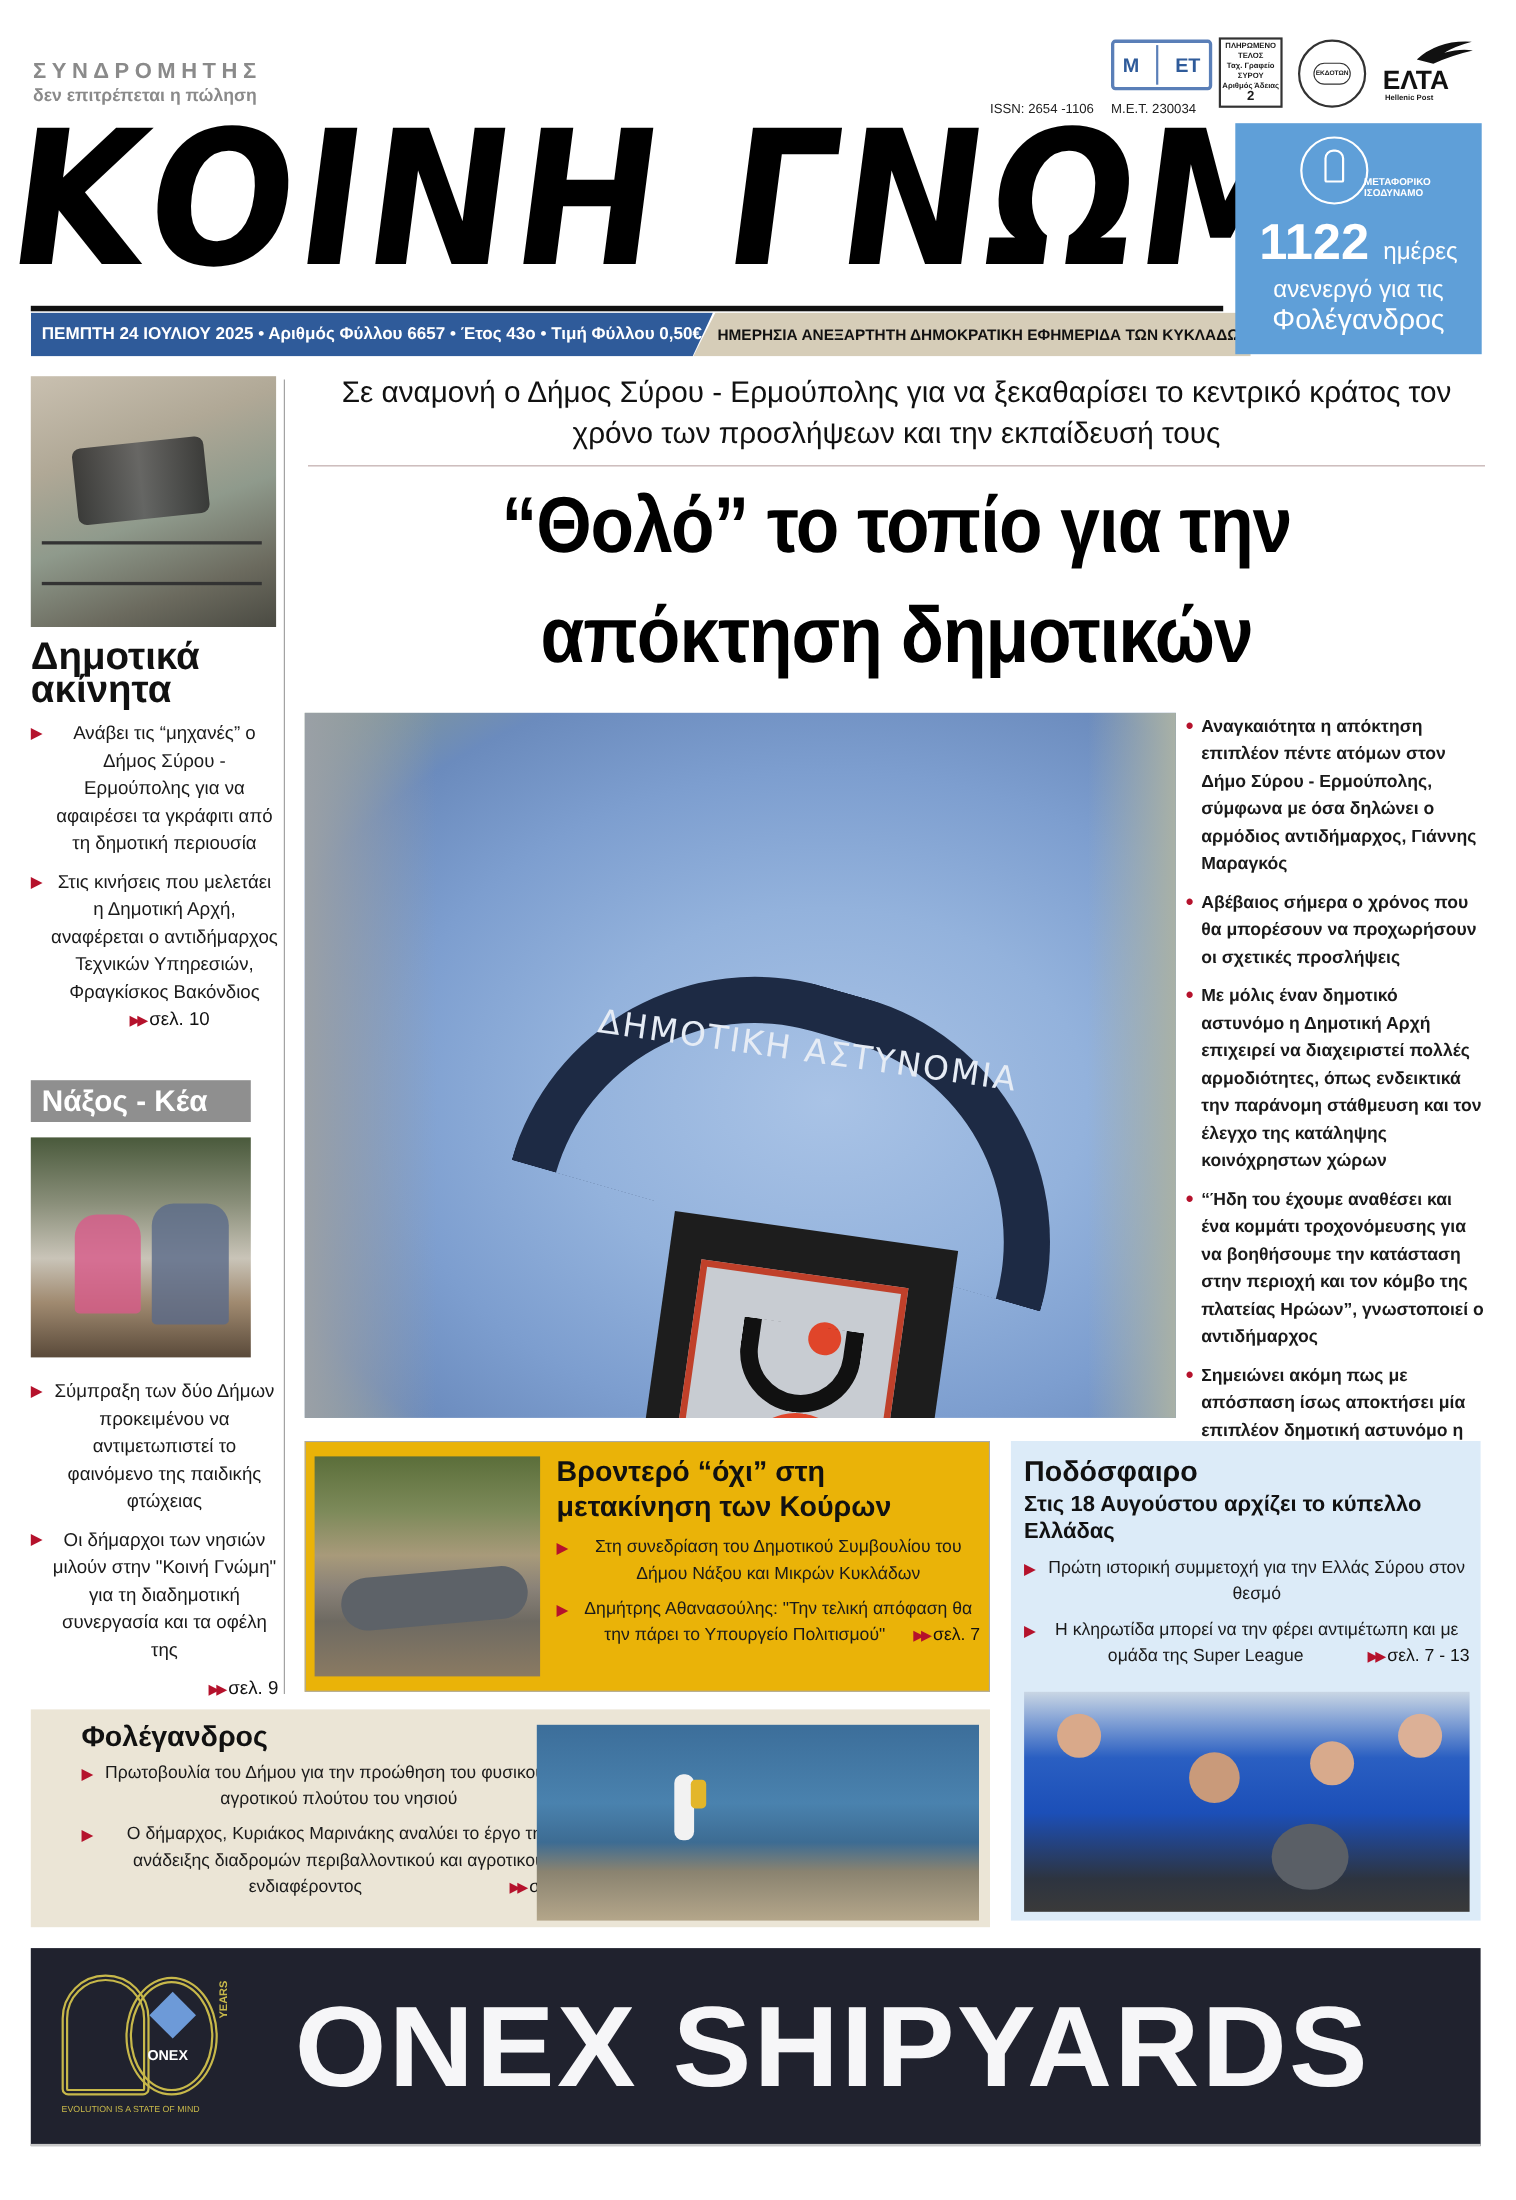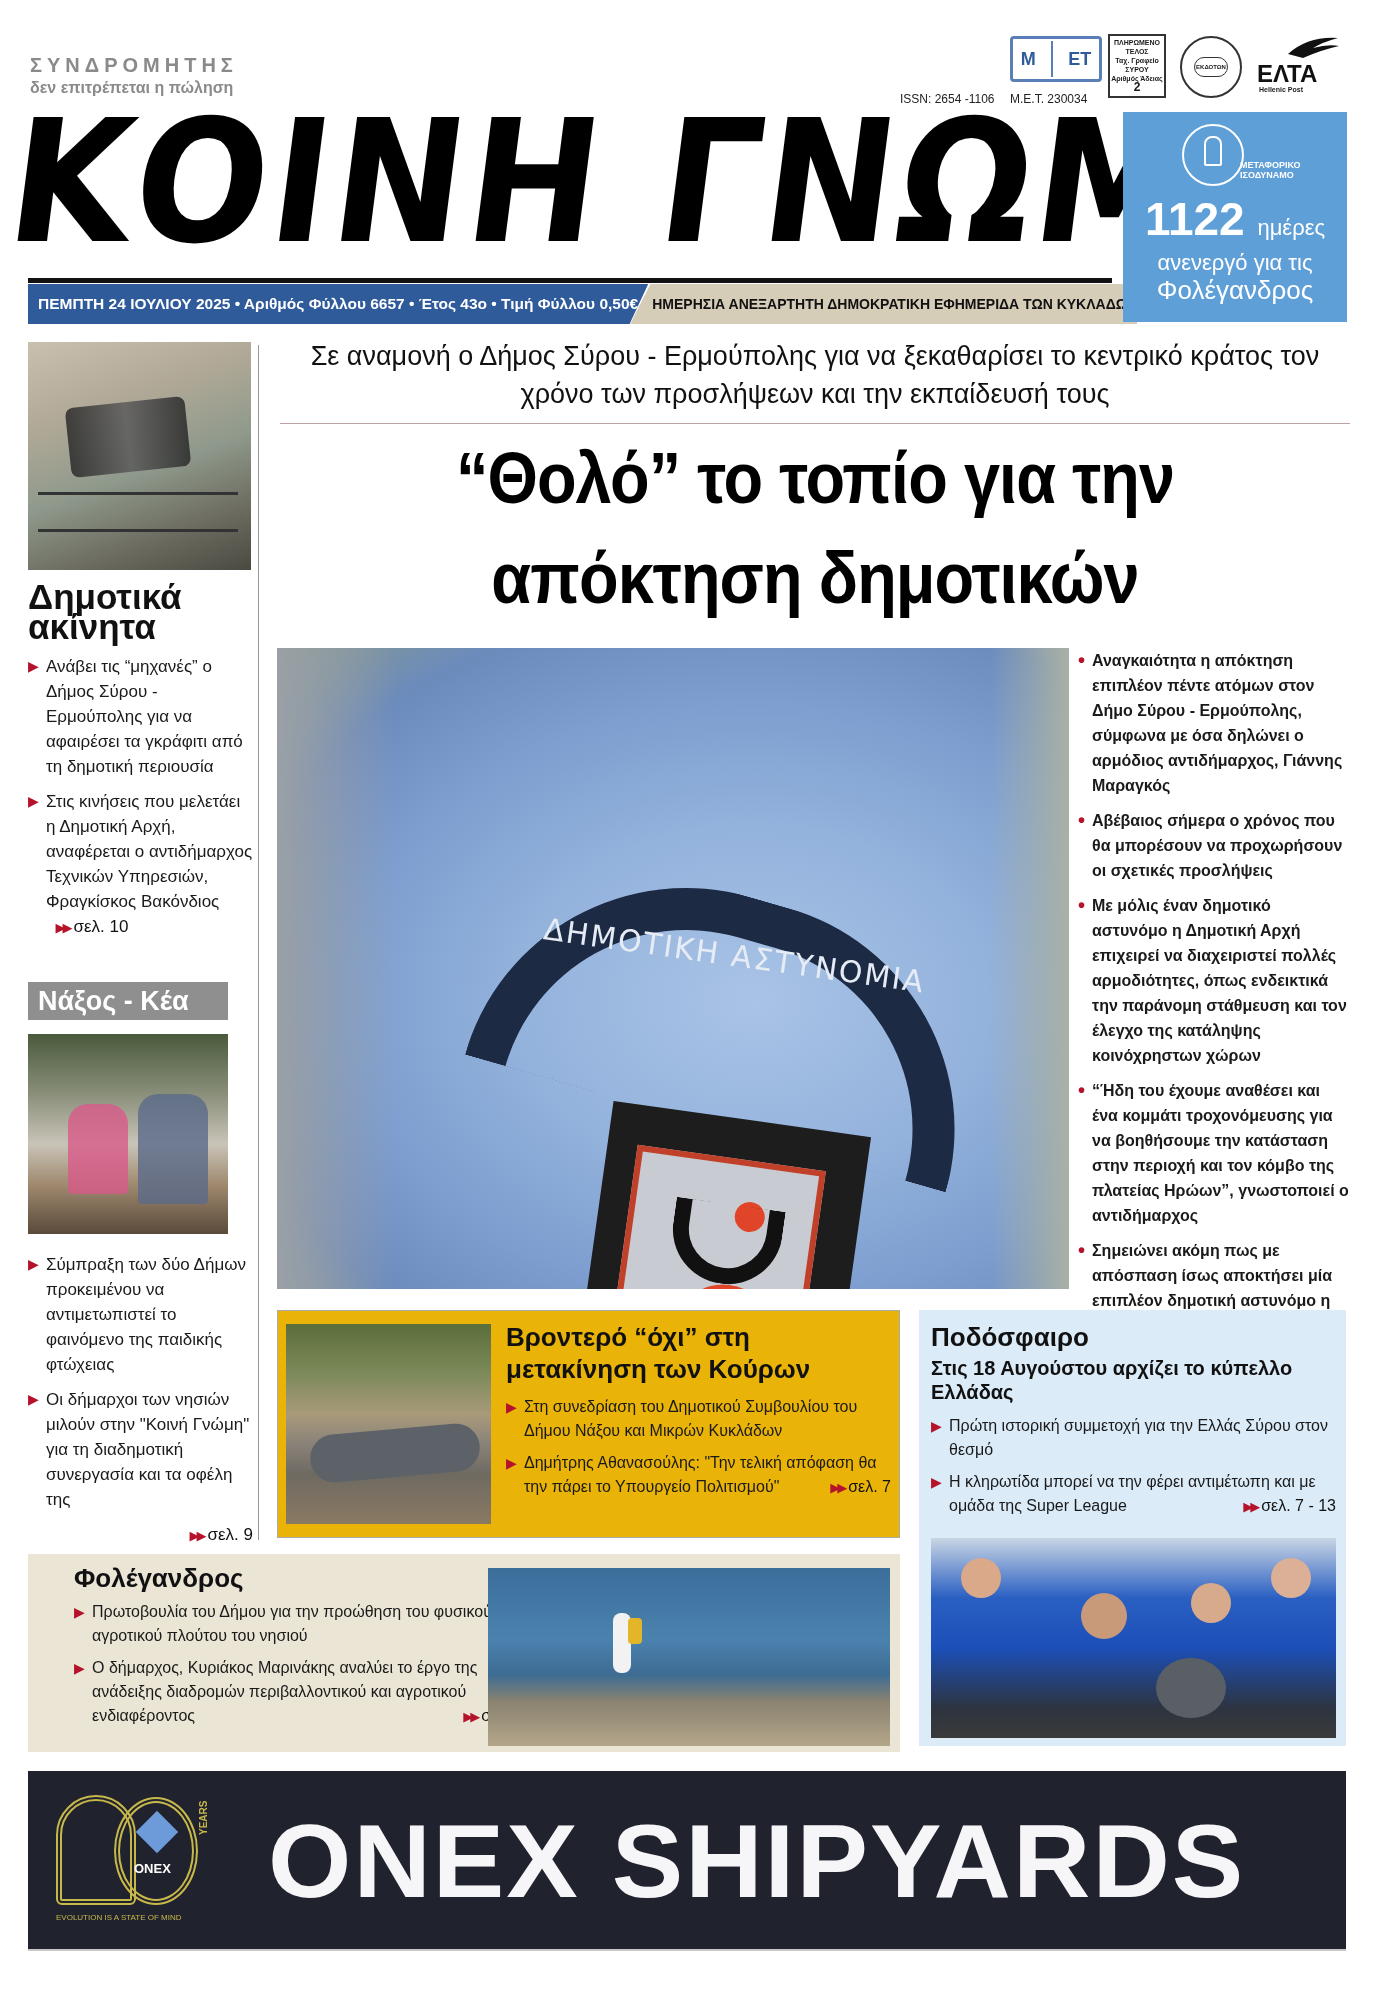--- a/index.html
+++ b/index.html
@@ -60,21 +60,21 @@
   .photo-graffiti { left: 28px; top: 342px; width: 223px; height: 228px;
     background: linear-gradient(160deg, #c9c0b0 0%, #b0a896 30%, #8f9a8c 55%, #6b6a5e 80%, #4a4a42 100%); }
   .photo-graffiti .tag { position: absolute; left: 40px; top: 60px; width: 120px; height: 70px;
     background: linear-gradient(90deg, #2a2a2a, #5c5c5c, #2a2a2a); border-radius: 8px; opacity: .85; transform: rotate(-6deg); }
   .photo-graffiti .rail { position: absolute; left: 10px; top: 150px; width: 200px; height: 40px;
     border-top: 3px solid #333; border-bottom: 3px solid #333; }
   .sec-title { font-weight: bold; font-size: 35px; line-height: 30px; color: #111; }
   .bullets-left { font-size: 17px; line-height: 25px; color: #1a1a1a; }
   .bul { display: flex; margin-bottom: 10px; }
   .bul .tri { flex: 0 0 18px; color: #b5122c; font-size: 14px; line-height: 25px; }
-  .bul .txt { flex: 1; }
+  .bul .txt { flex: 1; text-align: center; }
   .pageref { color: #111; white-space: nowrap; }
   .pageref .arr { color: #b5122c; font-size: 13px; letter-spacing: -3px; margin-right: 4px; }
   .leftA { left: 28px; top: 582px; width: 225px; }
   .naxos-label { left: 28px; top: 982px; width: 200px; height: 38px; background: #8f8f8f; color: #fff;
     font-weight: bold; font-size: 27px; line-height: 38px; padding-left: 10px; }
   .photo-kids { left: 28px; top: 1034px; width: 200px; height: 200px;
     background: linear-gradient(180deg, #4a5a3c 0%, #8a8f7a 30%, #c9c4b8 55%, #a08a70 75%, #5a4a3a 100%); }
   .photo-kids .k1 { position: absolute; left: 40px; top: 70px; width: 60px; height: 90px; background: #d85a8a; border-radius: 20px 20px 4px 4px; opacity: .8; }
   .photo-kids .k2 { position: absolute; left: 110px; top: 60px; width: 70px; height: 110px; background: #5a6a8a; border-radius: 20px 20px 4px 4px; opacity: .8; }
   .leftB { left: 28px; top: 1252px; width: 225px; }

